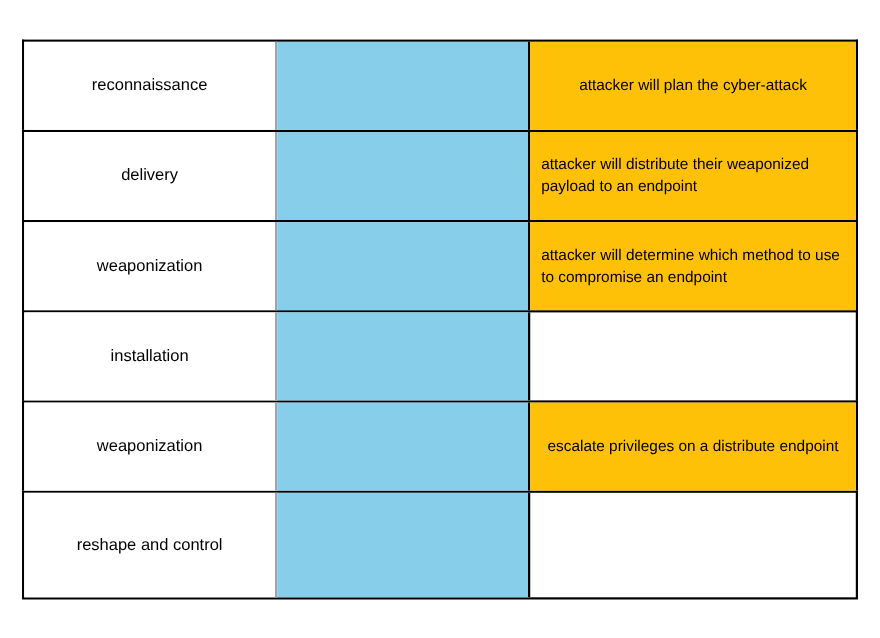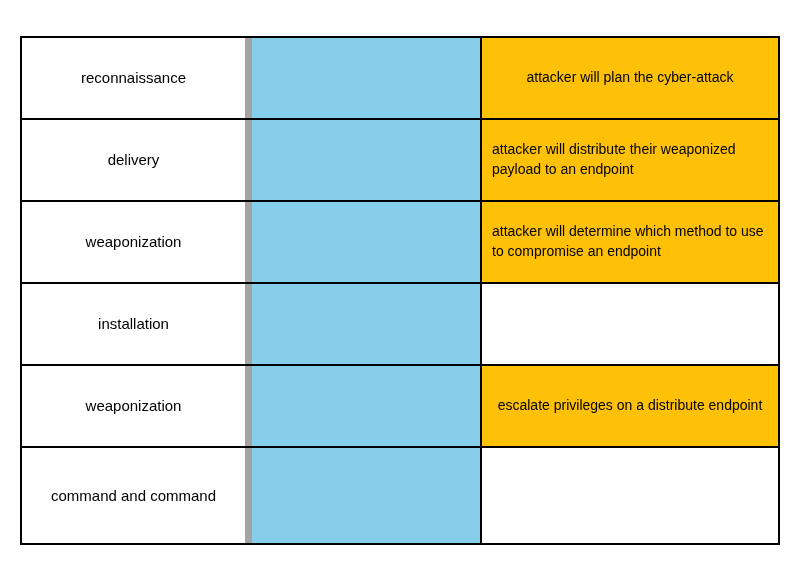--- a/index.html
+++ b/index.html
@@ -29,21 +29,21 @@
       border-bottom: none;
     }
 
     .row:last-child {
       border-bottom: 2px solid #000000;
     }
 
     .cell-label {
       width: 230px;
       min-height: 80px;
-      border-right: 7px solid #a3a3a3;
+      border-right: 2px solid #a3a3a3;
       background: #ffffff;
       display: flex;
       align-items: center;
       justify-content: center;
       padding: 10px;
       text-align: center;
       font-size: 15px;
       color: #000000;
     }
 
@@ -102,16 +102,16 @@
     <div class="row">
       <div class="cell-label">installation</div>
       <div class="cell-middle"></div>
     </div>
     <div class="row">
       <div class="cell-label">weaponization</div>
       <div class="cell-middle"></div>
       <div class="cell-description">escalate privileges on a distribute endpoint</div>
     </div>
     <div class="row row-last">
-      <div class="cell-label">command and command</div>
+      <div class="cell-label">reshape and control</div>
       <div class="cell-middle"></div>
     </div>
   </div>
 
 </body></html>

